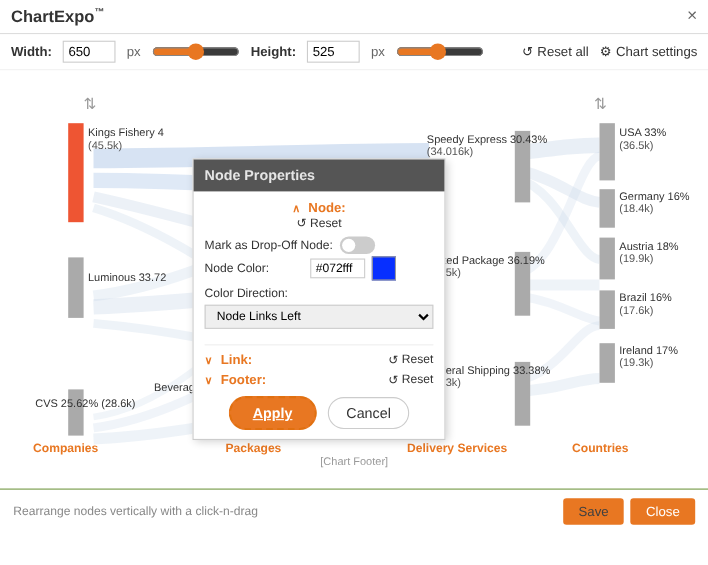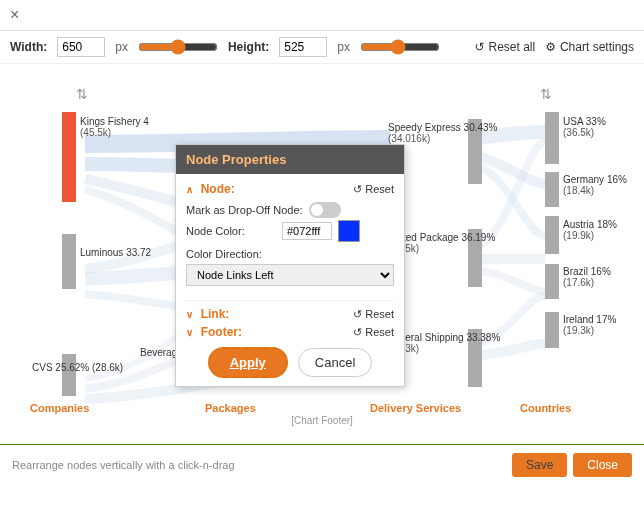--- a/index.html
+++ b/index.html
@@ -114,33 +114,34 @@
       left: 175px;
       width: 230px;
       background: #fff;
       border: 1px solid #ccc;
       box-shadow: 2px 2px 8px rgba(0,0,0,0.2);
       z-index: 100;
       font-size: 12px;
     }
     .modal-header {
       background: #555;
-      color: #fdba74;
+      color: #e5e5e5;
       padding: 7px 10px;
       font-weight: bold;
       font-size: 13px;
     }
     .modal-body {
       padding: 8px 10px;
     }
     .modal-section-title {
       display: flex;
       align-items: center;
       justify-content: space-between;
       margin-bottom: 6px;
+      flex-direction: column;
     }
     .modal-section-label {
       font-weight: bold;
       color: #e87722;
       font-size: 12px;
     }
     .modal-section-label .chevron {
       font-size: 10px;
       margin-right: 4px;
     }
@@ -305,20 +306,23 @@
       position: absolute;
       font-size: 10px;
       color: #333;
       white-space: nowrap;
     }
   </style>
 </head>
 <body>
 
 <div class="header">
+  <span class="header-title">
+    <span>ChartExpo</span><sup>™</sup>
+  </span>
   <button class="close-btn">×</button>
 </div>
 
 <div class="toolbar">
   <span class="toolbar-label">Width:</span>
   <input class="toolbar-input" type="text" value="650" style="">
   <span class="toolbar-unit">px</span>
   <input type="range" class="toolbar-slider" min="100" max="1200" value="650" style="">
   <span class="toolbar-label">Height:</span>
   <input class="toolbar-input" type="text" value="525" style="">

